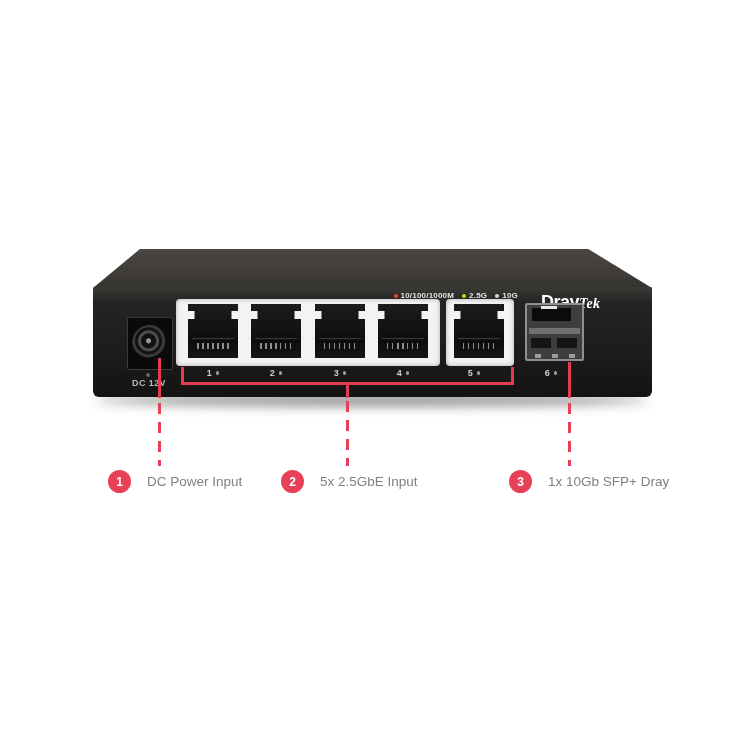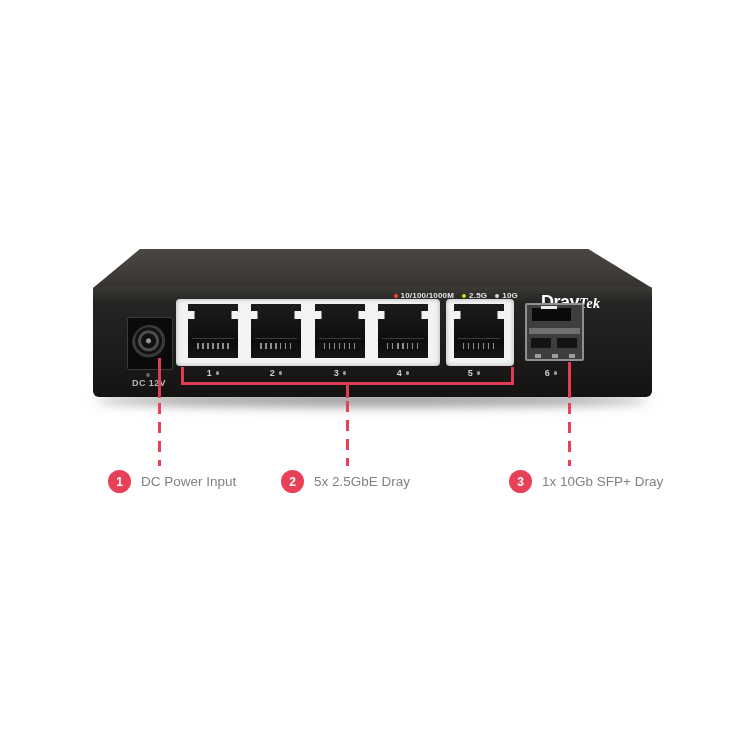--- a/index.html
+++ b/index.html
@@ -81,21 +81,21 @@
   .bracket-stem{left:346px;top:385px;width:3px;height:13px;background:#e23c52;}
   .ld-2{left:346px;top:401px;height:65px;}
   .ls-3{left:568px;top:362px;height:36px;}
   .ld-3{left:568px;top:403px;height:63px;}
 
   
   .callout{position:absolute;top:470px;display:flex;align-items:center;}
   .co-1{left:108px;}.co-2{left:281px;}.co-3{left:509px;}
   .callout-circle{width:23px;height:23px;border-radius:50%;background:#e84057;color:#ffffff;
     font-size:12px;font-weight:bold;display:flex;align-items:center;justify-content:center;flex:0 0 auto;}
-  .callout-label{margin-left:10px;font-size:13.5px;color:#818181;white-space:nowrap;}
+  .callout-label{margin-left:16px;font-size:13.5px;color:#818181;white-space:nowrap;}
 </style>
 </head>
 <body>
 
 <div class="canvas">
 
   <div class="top-face"></div>
   <div class="device-shadow"></div>
 
   <div class="front-face">
@@ -189,20 +189,20 @@
   <div class="ann line-dash ld-2"></div>
   <div class="ann line-solid ls-3"></div>
   <div class="ann line-dash ld-3"></div>
 
   <div class="callout co-1">
     <div class="callout-circle">1</div>
     <div class="callout-label">DC Power Input</div>
   </div>
   <div class="callout co-2">
     <div class="callout-circle">2</div>
-    <div class="callout-label">5x 2.5GbE Dray</div>
+    <div class="callout-label">5x 2.5GbE Input</div>
   </div>
   <div class="callout co-3">
     <div class="callout-circle">3</div>
     <div class="callout-label">1x 10Gb SFP+ Dray</div>
   </div>
 
 </div>
 
 </body></html>

